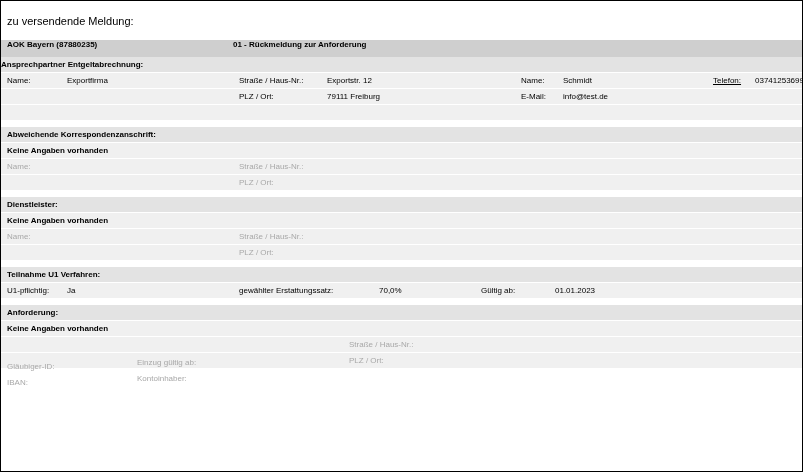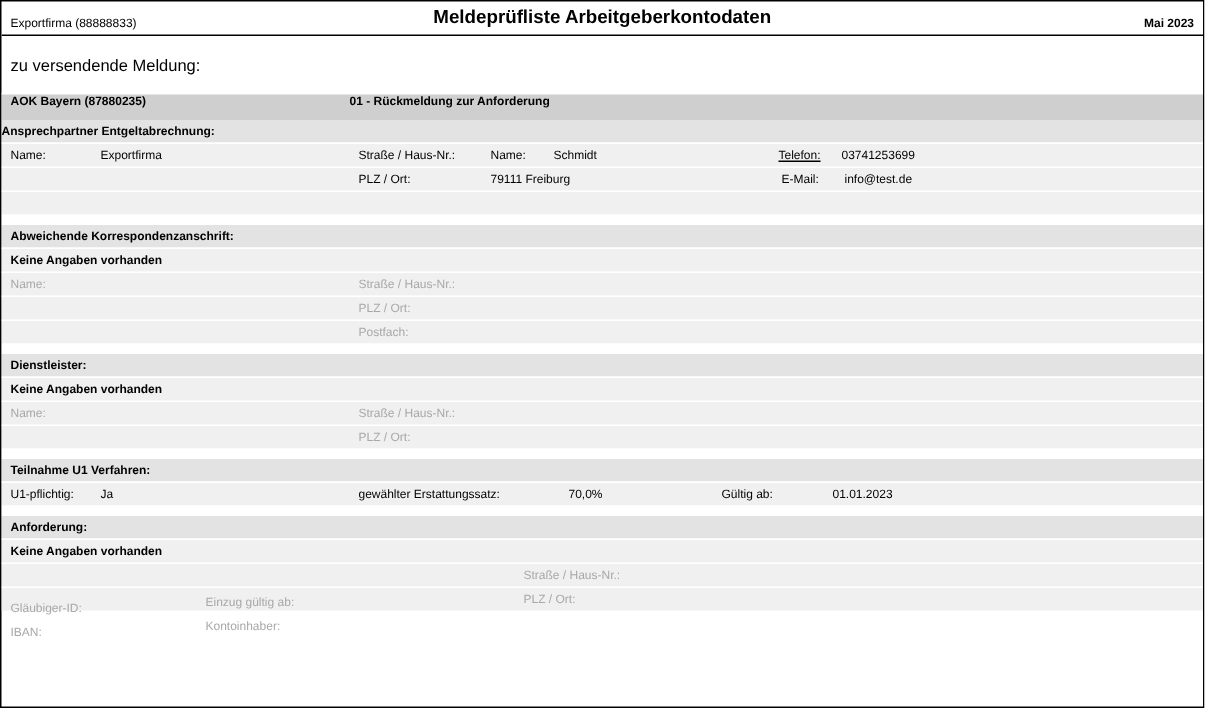--- a/index.html
+++ b/index.html
@@ -135,41 +135,37 @@
   .note {
     font-weight: bold;
     font-size: 8px;
   }
 </style>
 </head>
 <body>
 
 <div class="page">
 
-  <div class="doc-header">
-    <div class="header-left">Exportfirma (88888833)</div>
-    <div class="doc-title">Meldeprüfliste Arbeitgeberkontodaten</div>
-    <div class="header-right">Mai 2023</div>
-  </div>
 
   <div class="intro">zu versendende Meldung:</div>
 
   <div class="band">
     <div class="c1">AOK Bayern (87880235)</div>
     <div class="c2">01 - Rückmeldung zur Anforderung</div>
   </div>
 
   <div class="sec-title">
     <div class="c2">Ansprechpartner Entgeltabrechnung:</div>
   </div>
 
   <div class="row">
     <div class="cell lbl w-label">Name:</div>
     <div class="cell w-value">Exportfirma</div>
     <div class="cell lbl w-label2">Straße / Haus-Nr.:</div>
+    <div class="cell w-value2">Exportstr. 12</div>
     <div class="cell lbl w-label3">Name:</div>
     <div class="cell w-value3">Schmidt</div>
     <div class="cell lbl w-label4">Telefon:</div>
     <div class="cell w-value4">03741253699</div>
   </div>
 
   <div class="row">
     <div class="cell lbl w-label"></div>
     <div class="cell w-value"></div>
     <div class="cell lbl w-label2">PLZ / Ort:</div>
@@ -204,25 +200,20 @@
   <div class="row">
     <div class="cell muted k-c1">Name:</div>
     <div class="cell muted k-c2">Straße / Haus-Nr.:</div>
     <div class="cell k-c3"></div>
   </div>
   <div class="row">
     <div class="cell muted k-c1"></div>
     <div class="cell muted k-c2">PLZ / Ort:</div>
     <div class="cell k-c3"></div>
   </div>
-  <div class="row">
-    <div class="cell muted k-c1"></div>
-    <div class="cell muted k-c2">Postfach:</div>
-    <div class="cell k-c3"></div>
-  </div>
 
   <div class="gap"></div>
 
   <div class="sec-title single">
     <div class="c1">Dienstleister:</div>
   </div>
 
   <div class="row">
     <div class="cell note" style="width:100%">Keine Angaben vorhanden</div>
   </div>

